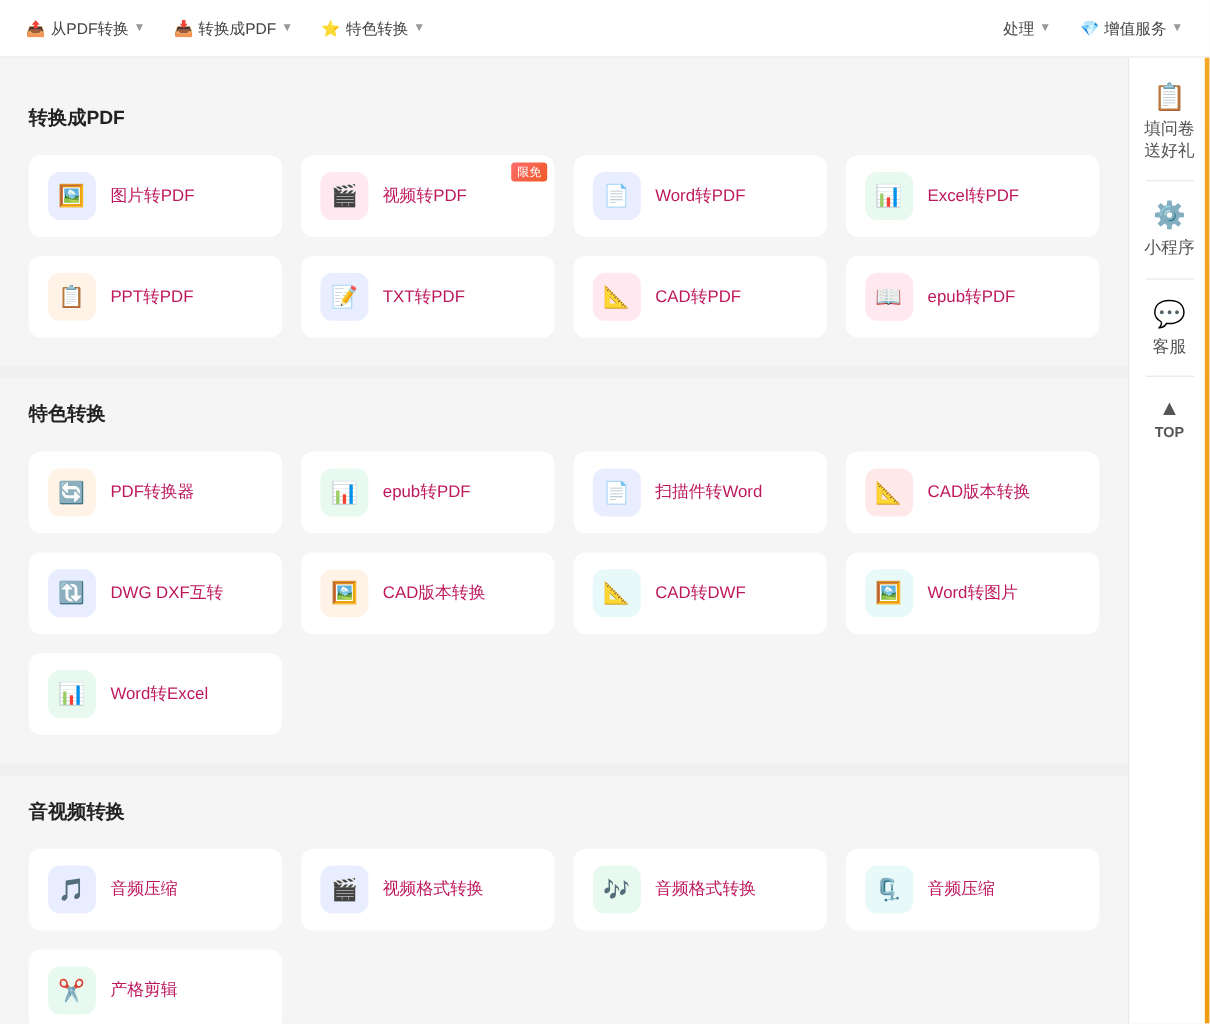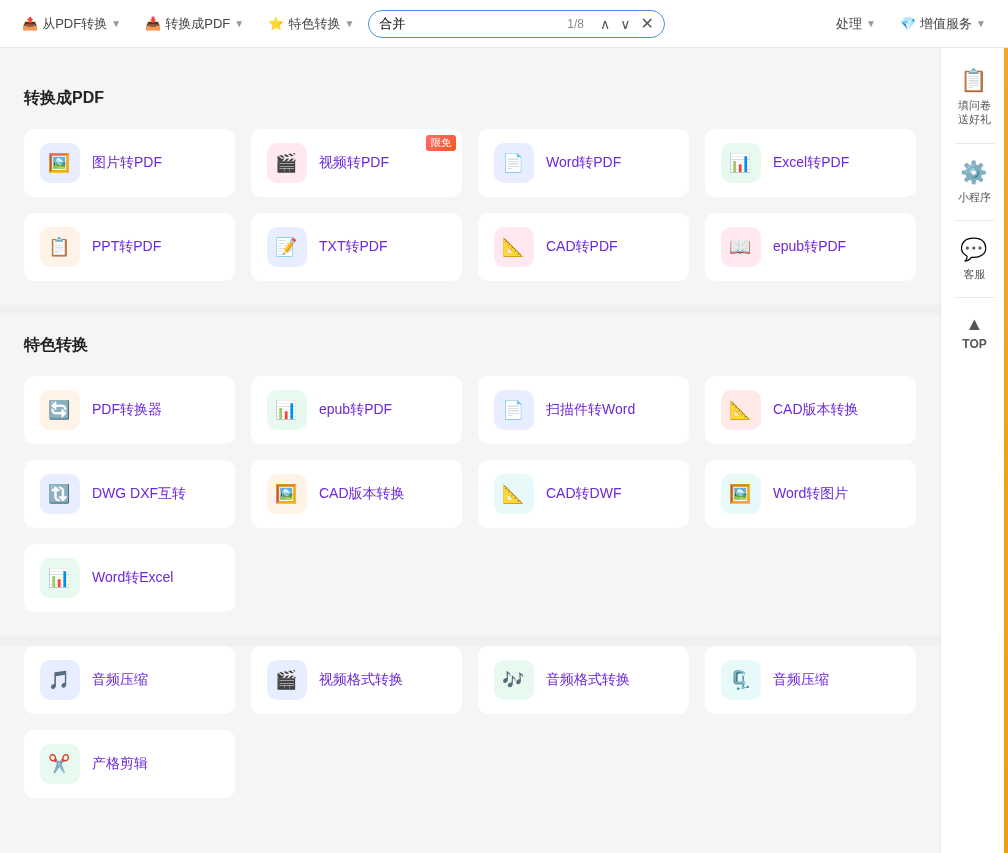--- a/index.html
+++ b/index.html
@@ -71,21 +71,21 @@
       padding: 14px 16px; cursor: pointer;
       transition: box-shadow 0.2s;
       position: relative;
     }
 
     .item-icon {
       width: 40px; height: 40px; border-radius: 10px;
       display: flex; align-items: center; justify-content: center;
       font-size: 18px; flex-shrink: 0;
     }
-    .item-label { font-size: 14px; color: #6d28d9; font-weight: 500; text-align: right; }
+    .item-label { font-size: 14px; color: #be185d; font-weight: 500; text-align: right; }
 
     
     .badge {
       position: absolute; top: 6px; right: 6px;
       background: #f5a623; color: #fff;
       font-size: 10px; padding: 1px 5px; border-radius: 3px;
     }
     .badge.xian { background: linear-gradient(135deg, #ff6b6b, #ee5a24); }
 
     
@@ -107,21 +107,21 @@
       border-left: 1px solid #e8e8e8;
       display: flex; flex-direction: column;
       align-items: center; padding: 12px 0; gap: 4px;
     }
     .sidebar-item {
       display: flex; flex-direction: column; align-items: center;
       gap: 4px; padding: 8px 6px; cursor: pointer; border-radius: 6px;
       width: 60px; text-align: center;
     }
     .sidebar-icon { font-size: 22px; }
-    .sidebar-label { font-size: 11px; color: #555; line-height: 1.3; }
+    .sidebar-label { font-size: 14px; color: #555; line-height: 1.3; }
 
     .sidebar-divider { width: 40px; height: 1px; background: #e8e8e8; margin: 4px 0; }
 
     .top-btn {
       display: flex; flex-direction: column; align-items: center;
       gap: 2px; padding: 8px 6px; cursor: pointer;
       border-radius: 6px; width: 60px; text-align: center;
     }
     .top-arrow { font-size: 18px; color: #555; }
     .top-label { font-size: 12px; color: #555; font-weight: bold; text-align: center; }
@@ -150,29 +150,20 @@
     <span>📥</span>
     <span>转换成PDF</span>
     <span class="chevron">▼</span>
   </button>
   <button class="toolbar-btn">
     <span>⭐</span>
     <span>特色转换</span>
     <span class="chevron">▼</span>
   </button>
 
-  <div class="search-bar">
-    <input class="search-input" type="text" value="合并" style="">
-    <span class="search-count">1/8</span>
-    <div class="search-nav">
-      <button class="search-nav-btn">∧</button>
-      <button class="search-nav-btn">∨</button>
-    </div>
-    <button class="search-close">✕</button>
-  </div>
 
   <div style="flex:1"></div>
 
   <button class="toolbar-btn">
     <span>处理</span>
     <span class="chevron">▼</span>
   </button>
   <button class="toolbar-btn">
     <span>💎</span>
     <span>增值服务</span>
@@ -266,20 +257,21 @@
         <div class="item-card">
           <div class="item-icon icon-green-light">📊</div>
           <span class="item-label">Word转Excel</span>
         </div>
       </div>
     </div>
 
     <div class="section-divider"></div>
 
     <div class="section">
+      <div class="section-title">音视频转换</div>
       <div class="items-grid">
         <div class="item-card">
           <div class="item-icon icon-blue-light">🎵</div>
           <span class="item-label">音频压缩</span>
         </div>
         <div class="item-card">
           <div class="item-icon icon-blue-light">🎬</div>
           <span class="item-label">视频格式转换</span>
         </div>
         <div class="item-card">

